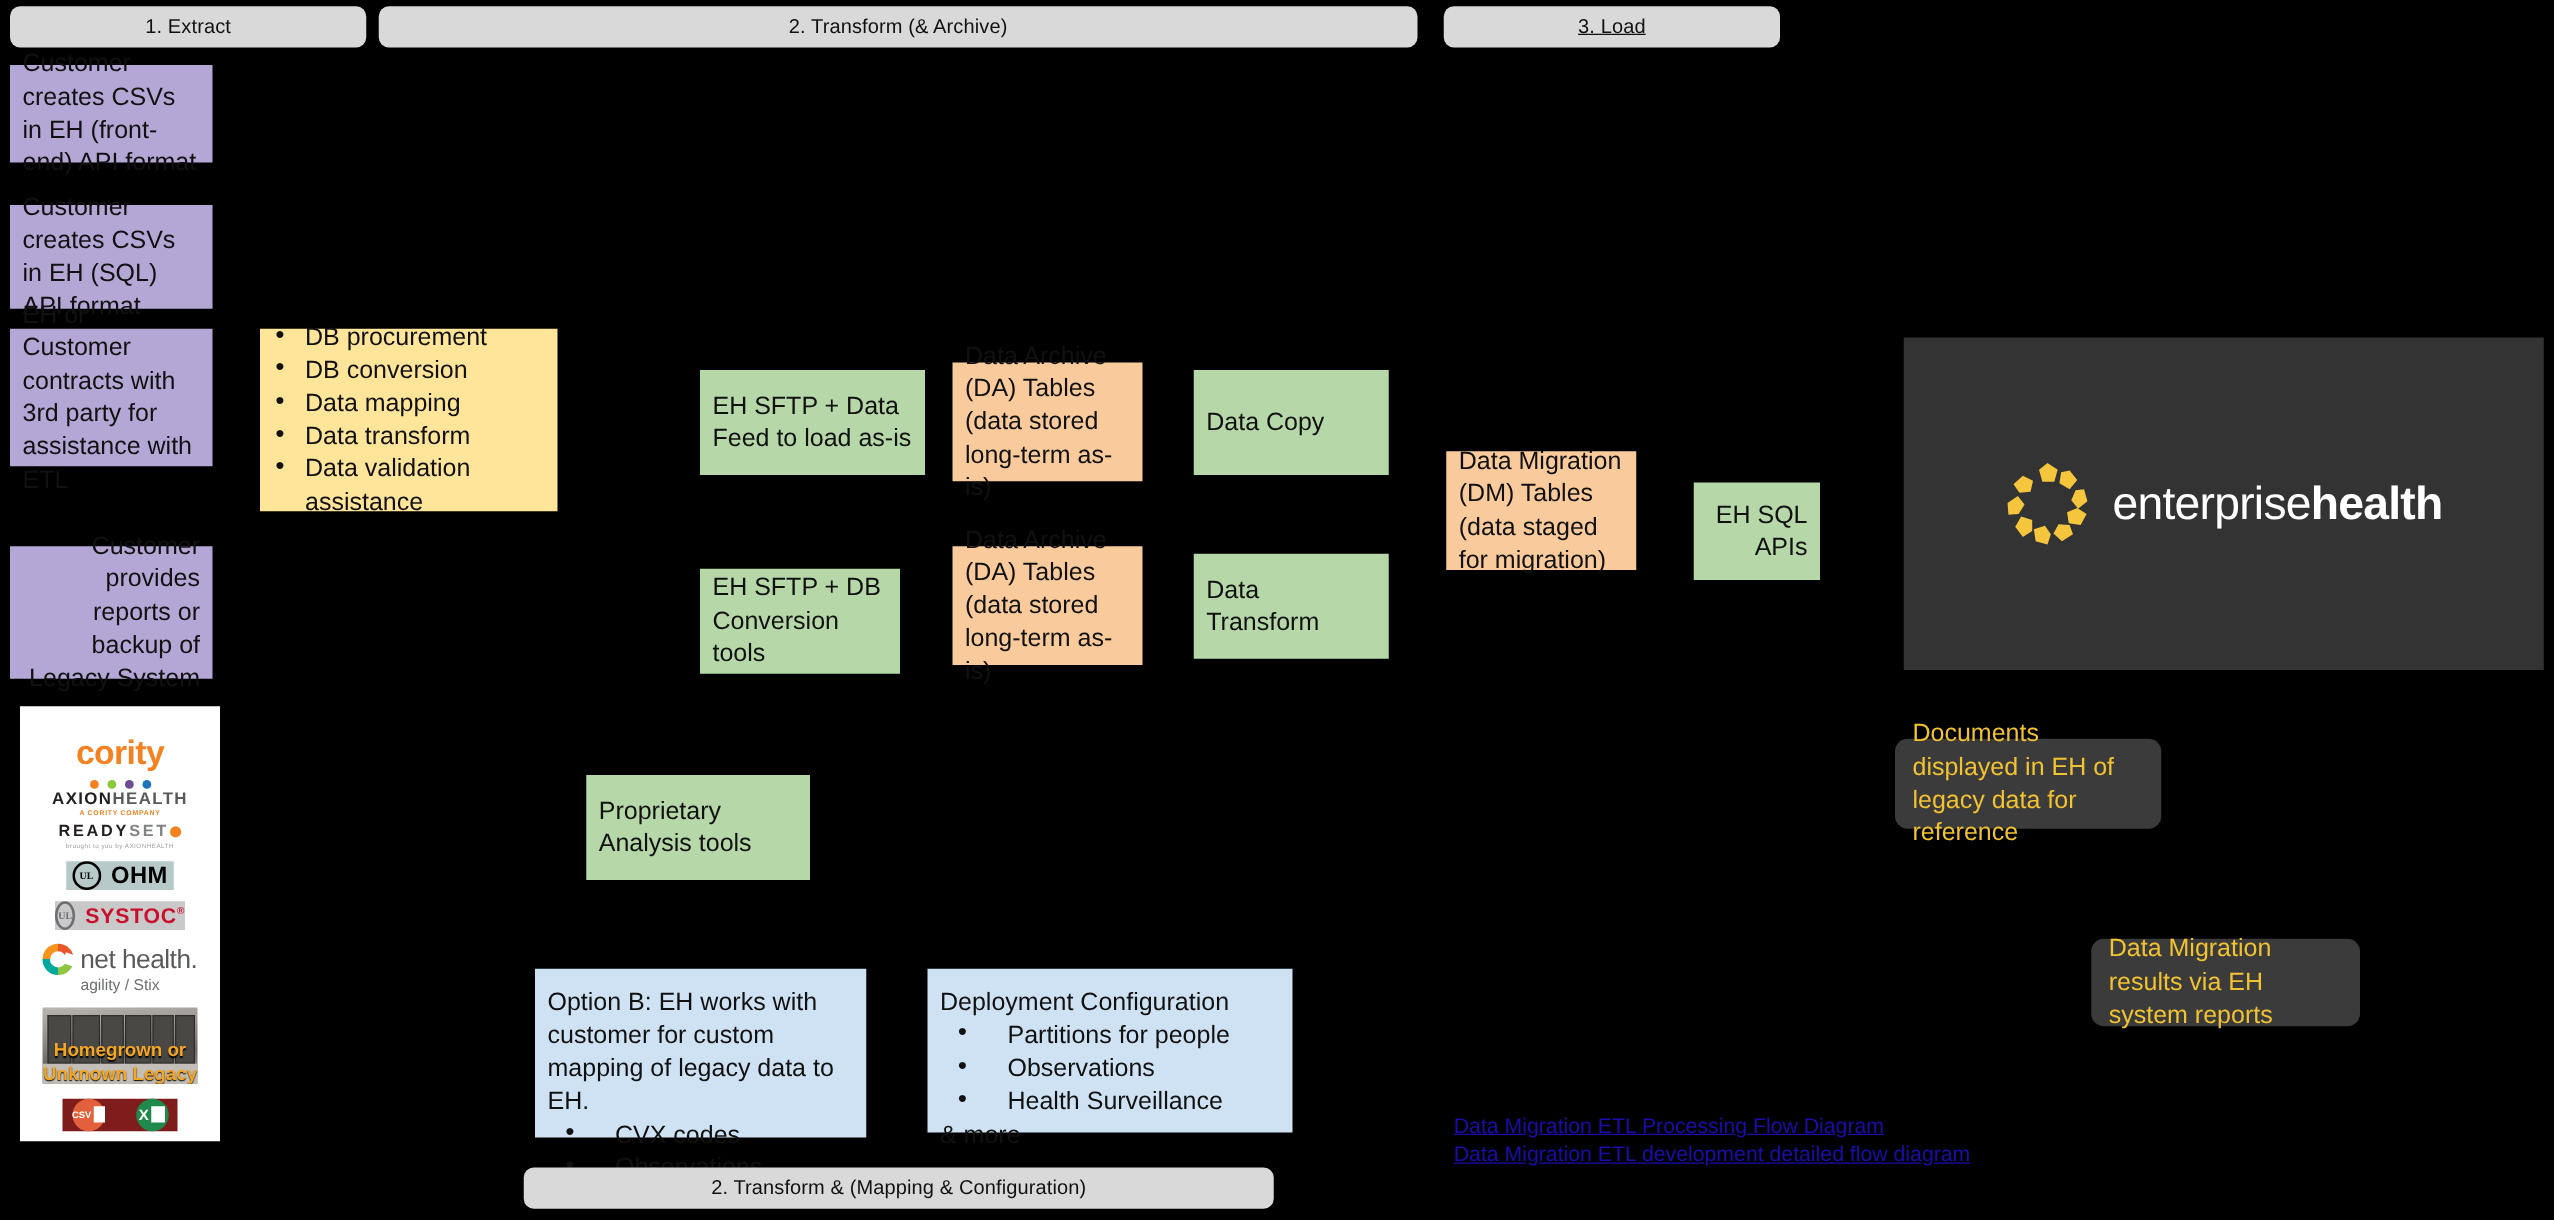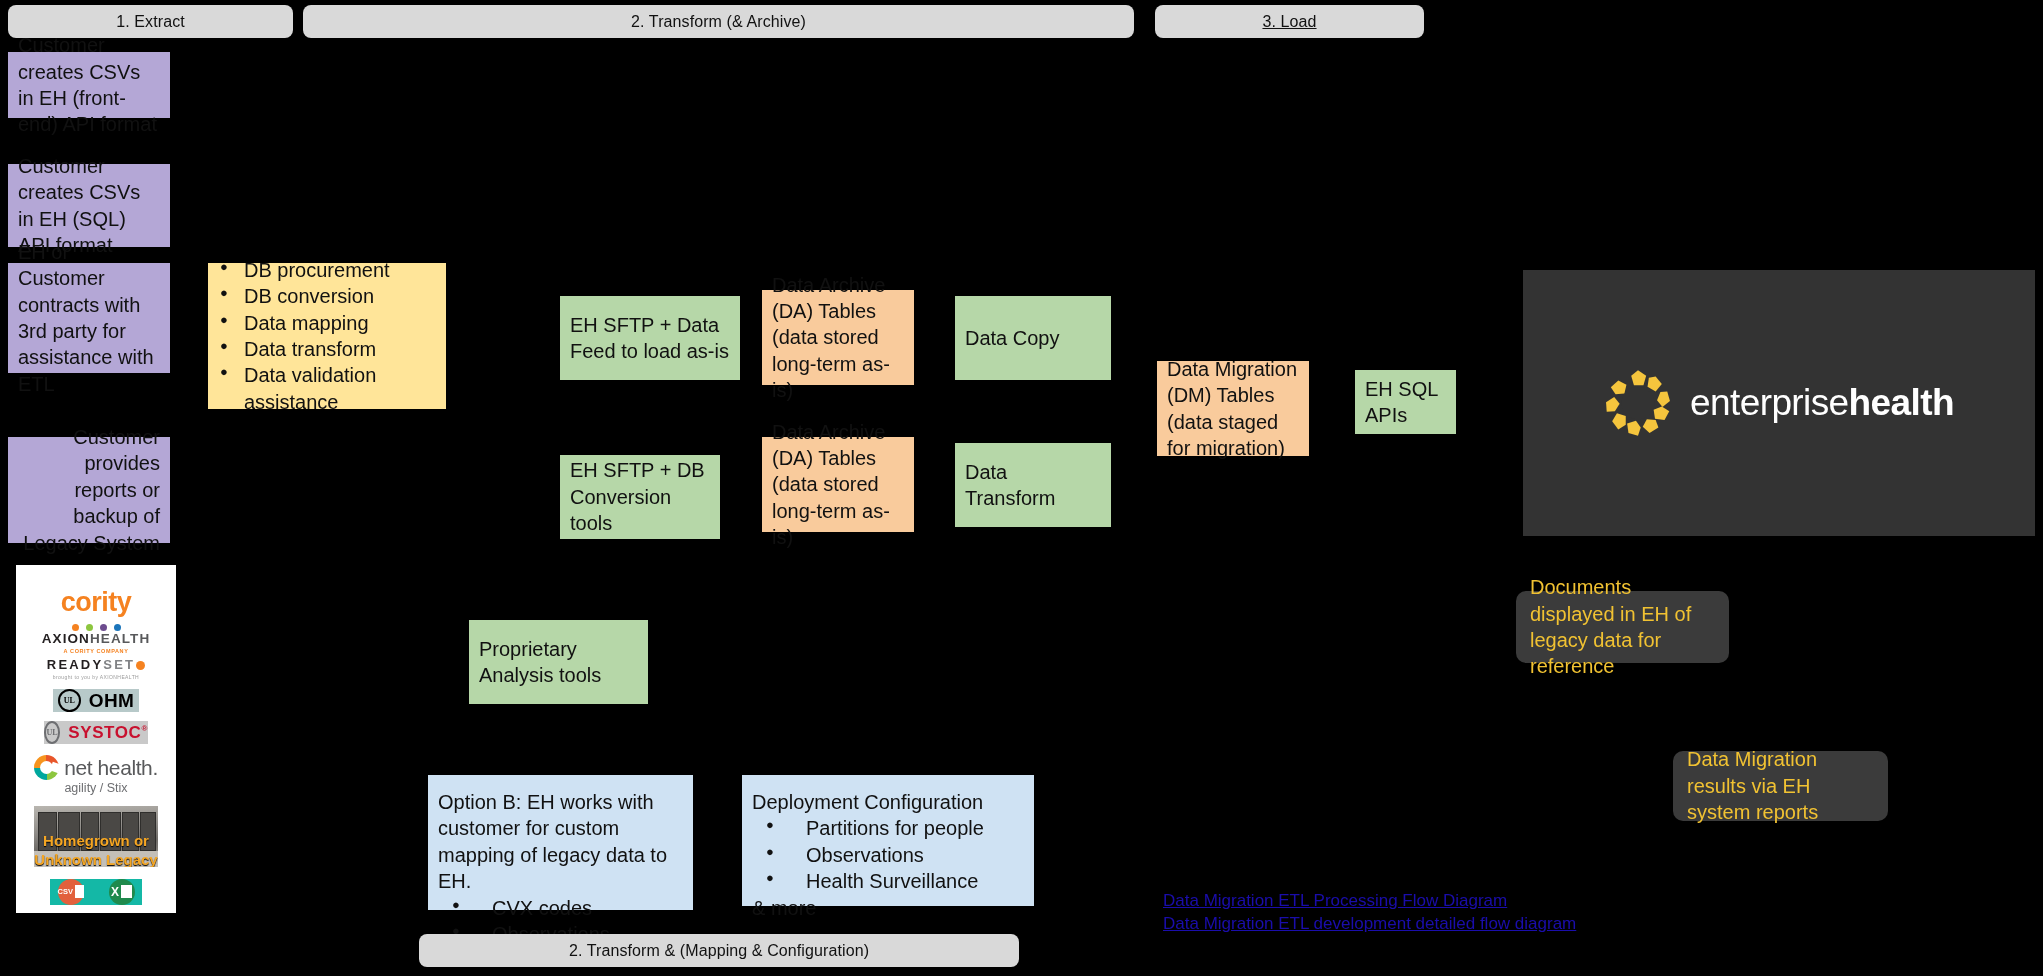--- a/index.html
+++ b/index.html
@@ -97,21 +97,21 @@
   }
   .legacyimg .rack{position:absolute;top:6px;bottom:16px;background:#4a4845;border:1px solid #2f2e2c;}
   .legacyimg .floor{position:absolute;left:0;right:0;bottom:0;height:16px;background:#c3bfb8;}
   .legacy-cap{
     position:absolute;left:0;right:0;top:26px;text-align:center;
     font-size:15px;font-weight:bold;color:#f5a623;line-height:1.25;
     text-shadow:0 1px 1px #000;
   }
   .filebox{
     display:flex;align-items:center;justify-content:center;gap:25px;
-    width:92px;height:33px;background:#14b8a6;margin-top:8px;
+    width:92px;height:33px;background:#7f1d1d;margin-top:8px;
   }
   .csv-ic{width:26px;height:26px;border-radius:50%;background:#e2603c;display:flex;align-items:center;justify-content:center;}
   .csv-ic span{font-size:7.5px;color:#fff;font-weight:bold;}
   .xls-ic{width:26px;height:26px;border-radius:50%;background:#1f8a4c;display:flex;align-items:center;justify-content:center;}
   .xls-ic span{font-size:12px;color:#fff;font-weight:bold;}
   .sheet{width:11px;height:13px;background:#fff;margin-left:2px;}
 
   
   .ehpanel{
     position:absolute;background:#333333;display:flex;align-items:center;justify-content:center;gap:18px;
@@ -135,21 +135,21 @@
   <div class="pill" style="left:8px;top:5px;width:285px;height:33px;">
     <span>1. Extract</span>
   </div>
   <div class="pill" style="left:303px;top:5px;width:831px;height:33px;">
     <span>2. Transform (&amp; Archive)</span>
   </div>
   <div class="pill" style="left:1155px;top:5px;width:269px;height:33px;text-decoration:underline;">
     <span>3. Load</span>
   </div>
 
-  <div class="node pad purple" style="left:8px;top:52px;width:162px;height:66px;">
+  <div class="node pad purple" style="left:8px;top:52px;width:162px;height:78px;">
     <div>Customer creates CSVs in EH (front-end) API format</div>
   </div>
   <div class="node pad purple" style="left:8px;top:164px;width:162px;height:83px;">
     <div>Customer creates CSVs in EH (SQL) API format</div>
   </div>
   <div class="node pad purple" style="left:8px;top:263px;width:162px;height:110px;">
     <div>EH or Customer contracts with 3rd party for assistance with ETL</div>
   </div>
   <div class="node pad purple" style="left:8px;top:437px;width:162px;height:106px;text-align:right;">
     <div>Customer provides reports or backup of Legacy System</div>
@@ -185,21 +185,21 @@
     <div>Data Transform</div>
   </div>
 
   <div class="node pad green" style="left:469px;top:620px;width:179px;height:84px;">
     <div>Proprietary Analysis tools</div>
   </div>
 
   <div class="node pad orange" style="left:1157px;top:361px;width:152px;height:95px;">
     <div>Data Migration (DM) Tables (data staged for migration)</div>
   </div>
-  <div class="node pad green" style="left:1355px;top:370px;width:101px;height:64px;">
+  <div class="node pad green" style="left:1355px;top:386px;width:101px;height:78px;text-align:right;">
     <div>EH SQL APIs</div>
   </div>
 
   <div class="node pad darkcard" style="left:1516px;top:591px;width:213px;height:72px;padding:10px 14px;">
     <div>Documents displayed in EH of legacy data for reference</div>
   </div>
   <div class="node pad darkcard" style="left:1673px;top:751px;width:215px;height:70px;padding:10px 14px;">
     <div>Data Migration results via EH system reports</div>
   </div>
 

